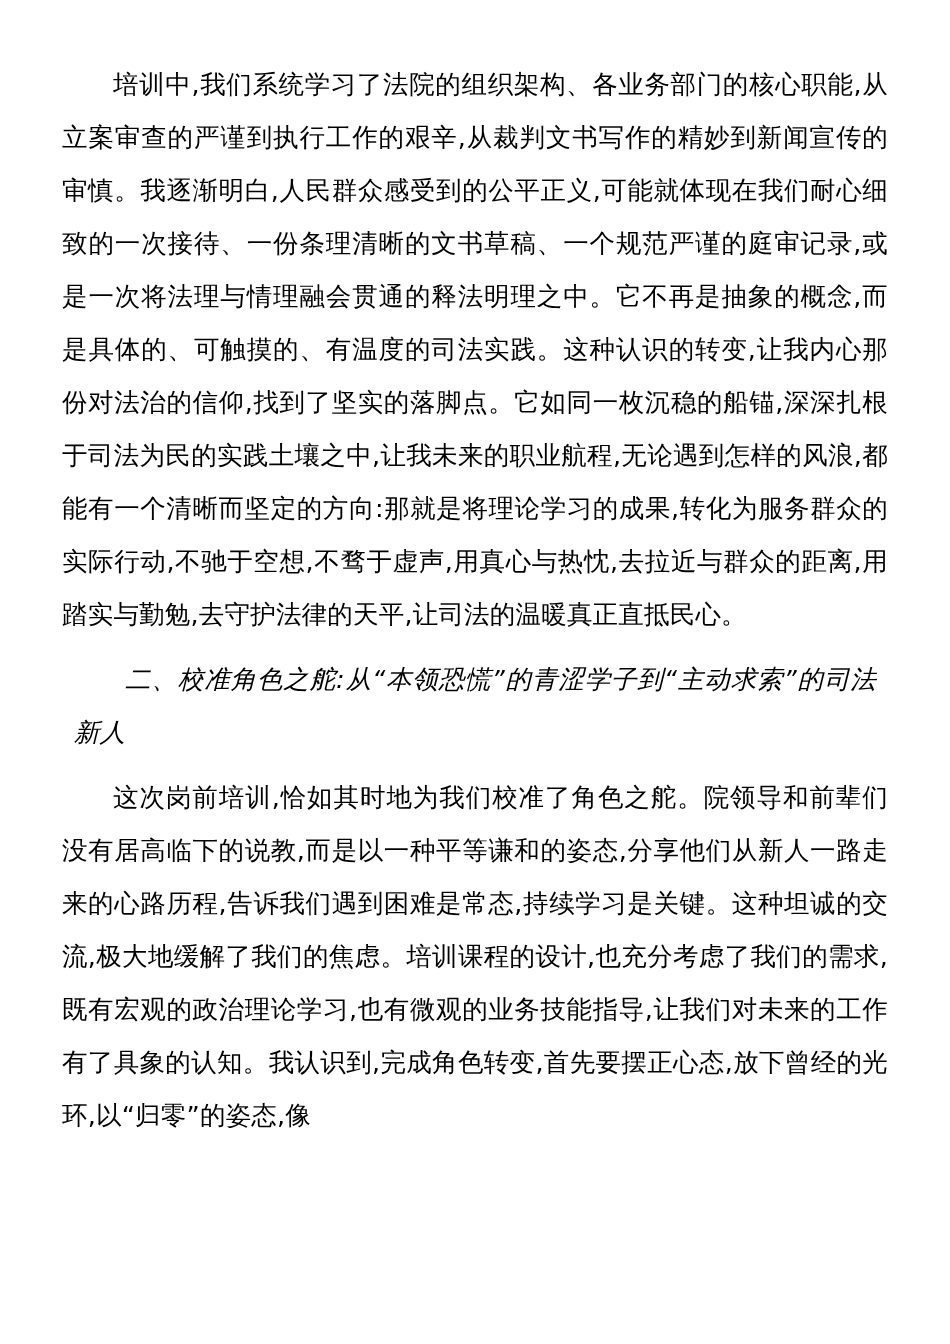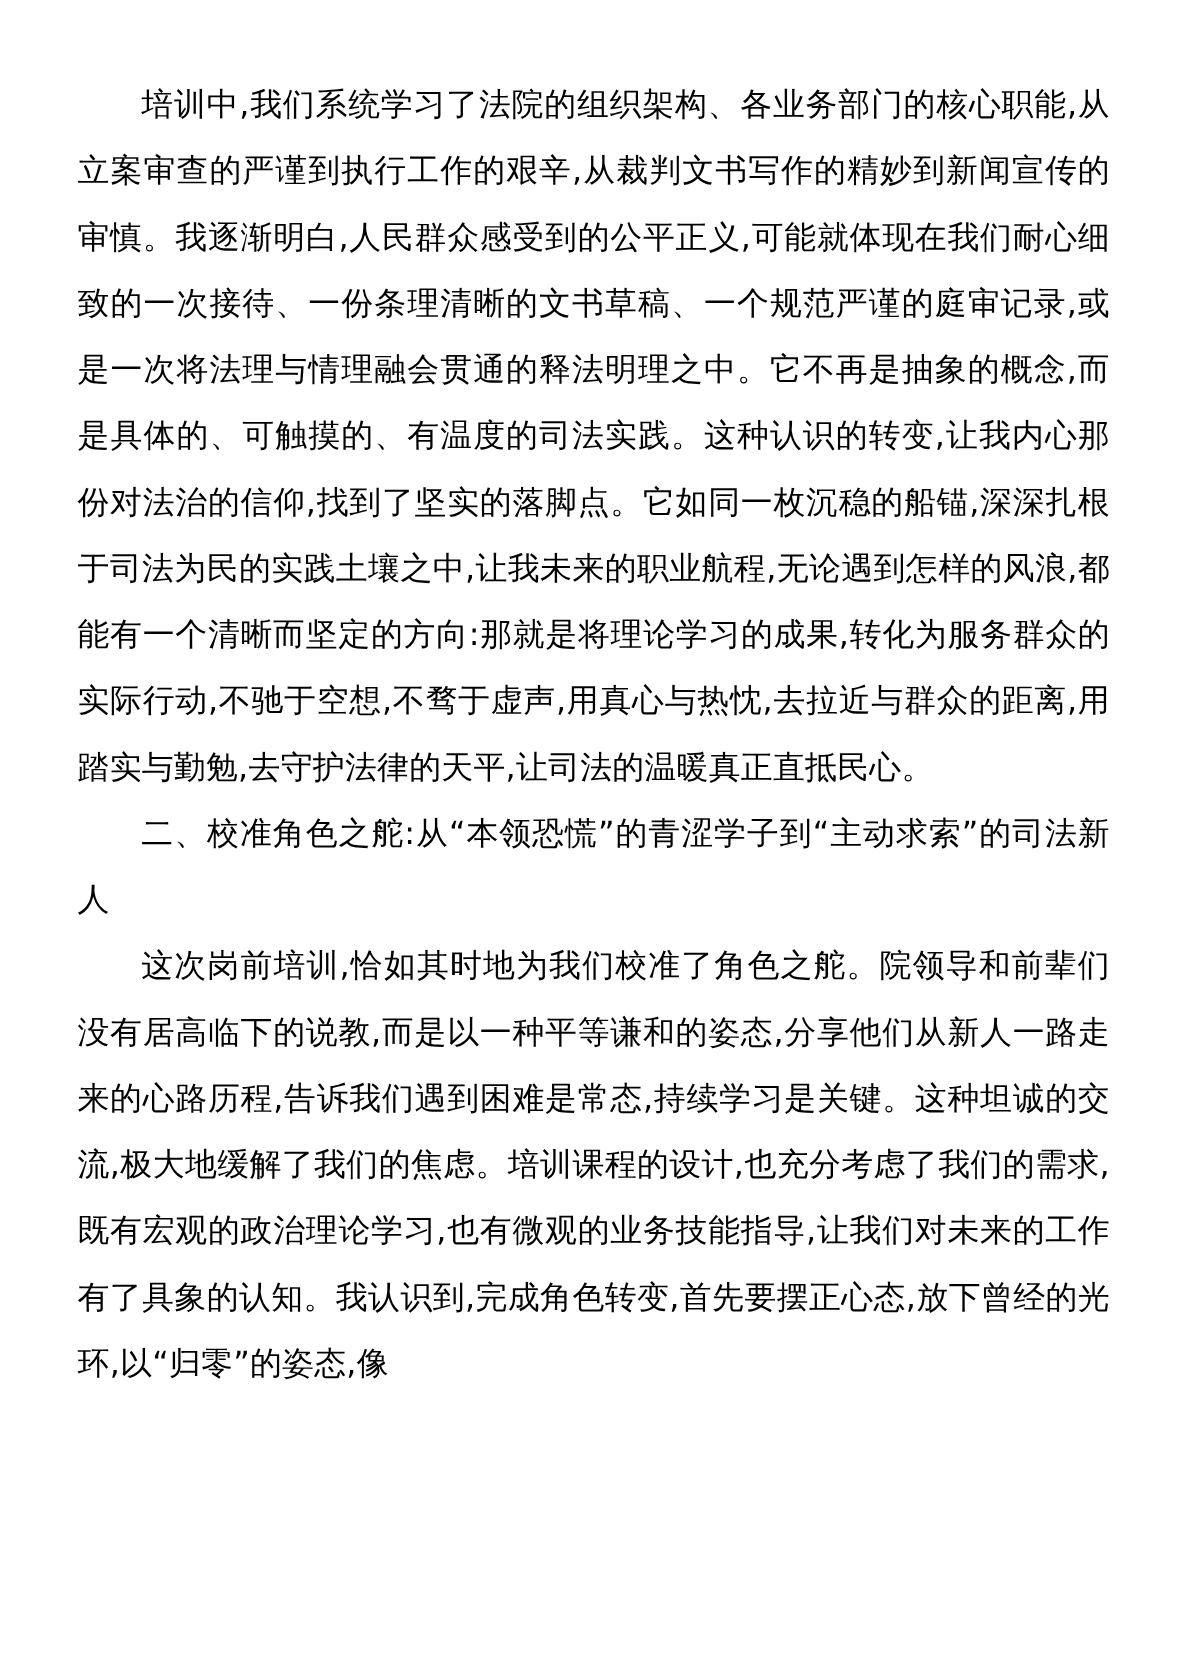--- a/index.html
+++ b/index.html
@@ -27,22 +27,23 @@
     letter-spacing: 0.2px;
     text-align: justify;
     text-justify: inter-ideograph;
   }
   p.para {
     margin: 0;
     text-indent: 2em;
     white-space: normal;
   }
   p.heading {
-    margin: 0;
+    margin: 12px;
     text-indent: 2em;
+    font-style: italic;
   }
 </style>
 </head>
 <body>
 
 <div class="page">
   <div class="doc-body">
     <p class="para">培训中,我们系统学习了法院的组织架构、各业务部门的核心职能,从立案审查的严谨到执行工作的艰辛,从裁判文书写作的精妙到新闻宣传的审慎。我逐渐明白,人民群众感受到的公平正义,可能就体现在我们耐心细致的一次接待、一份条理清晰的文书草稿、一个规范严谨的庭审记录,或是一次将法理与情理融会贯通的释法明理之中。它不再是抽象的概念,而是具体的、可触摸的、有温度的司法实践。这种认识的转变,让我内心那份对法治的信仰,找到了坚实的落脚点。它如同一枚沉稳的船锚,深深扎根于司法为民的实践土壤之中,让我未来的职业航程,无论遇到怎样的风浪,都能有一个清晰而坚定的方向:那就是将理论学习的成果,转化为服务群众的实际行动,不驰于空想,不骛于虚声,用真心与热忱,去拉近与群众的距离,用踏实与勤勉,去守护法律的天平,让司法的温暖真正直抵民心。</p>
     <p class="heading">二、校准角色之舵:从“本领恐慌”的青涩学子到“主动求索”的司法新人</p>
     <p class="para">这次岗前培训,恰如其时地为我们校准了角色之舵。院领导和前辈们没有居高临下的说教,而是以一种平等谦和的姿态,分享他们从新人一路走来的心路历程,告诉我们遇到困难是常态,持续学习是关键。这种坦诚的交流,极大地缓解了我们的焦虑。培训课程的设计,也充分考虑了我们的需求,既有宏观的政治理论学习,也有微观的业务技能指导,让我们对未来的工作有了具象的认知。我认识到,完成角色转变,首先要摆正心态,放下曾经的光环,以“归零”的姿态,像</p>

